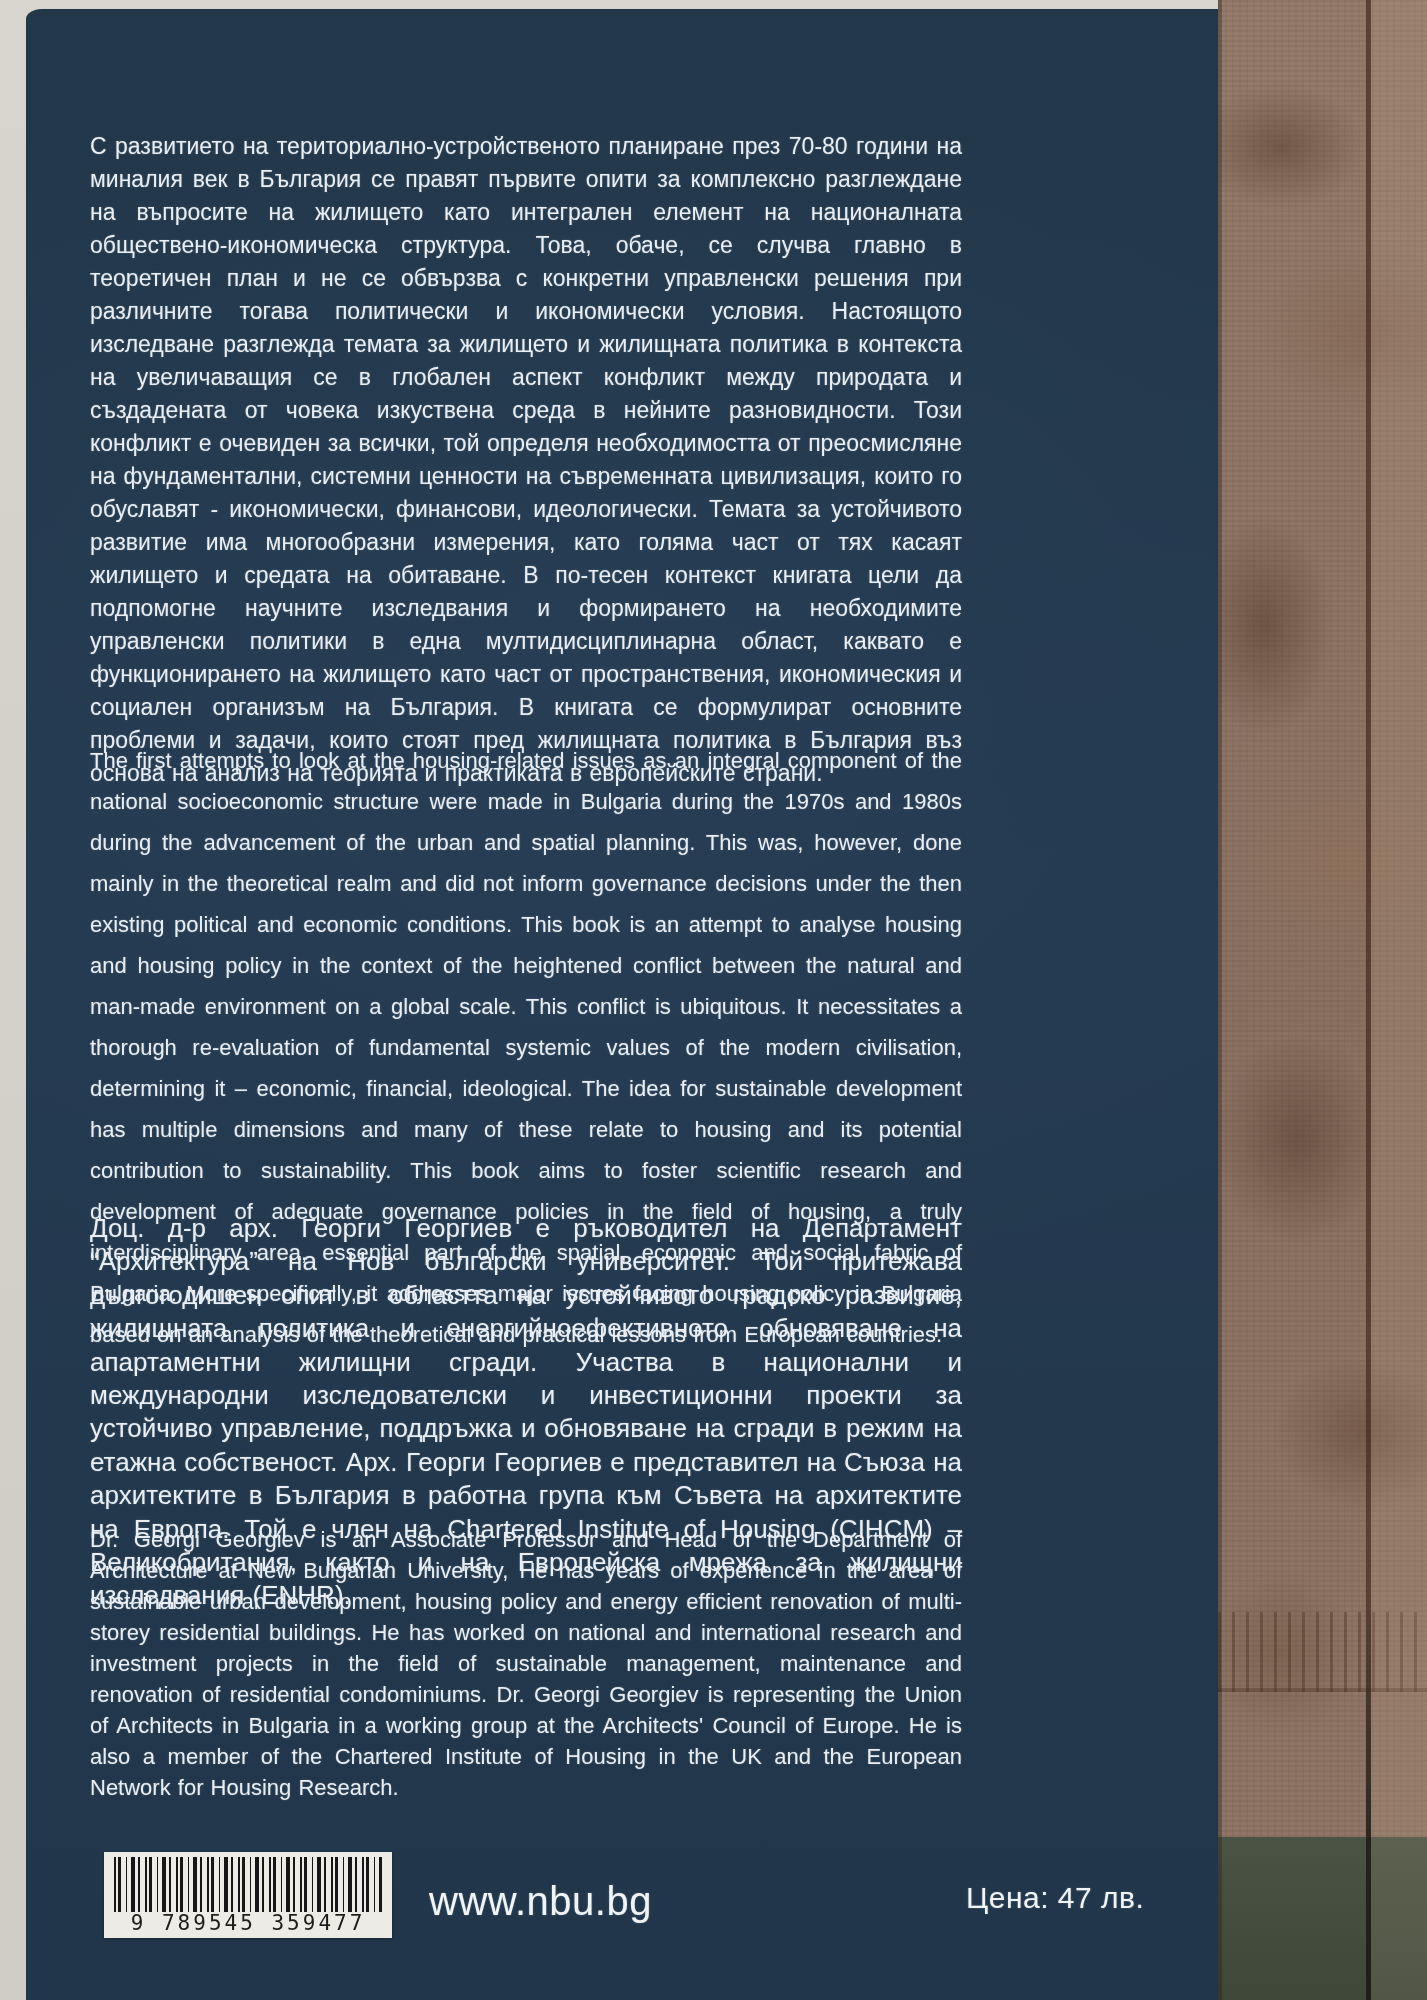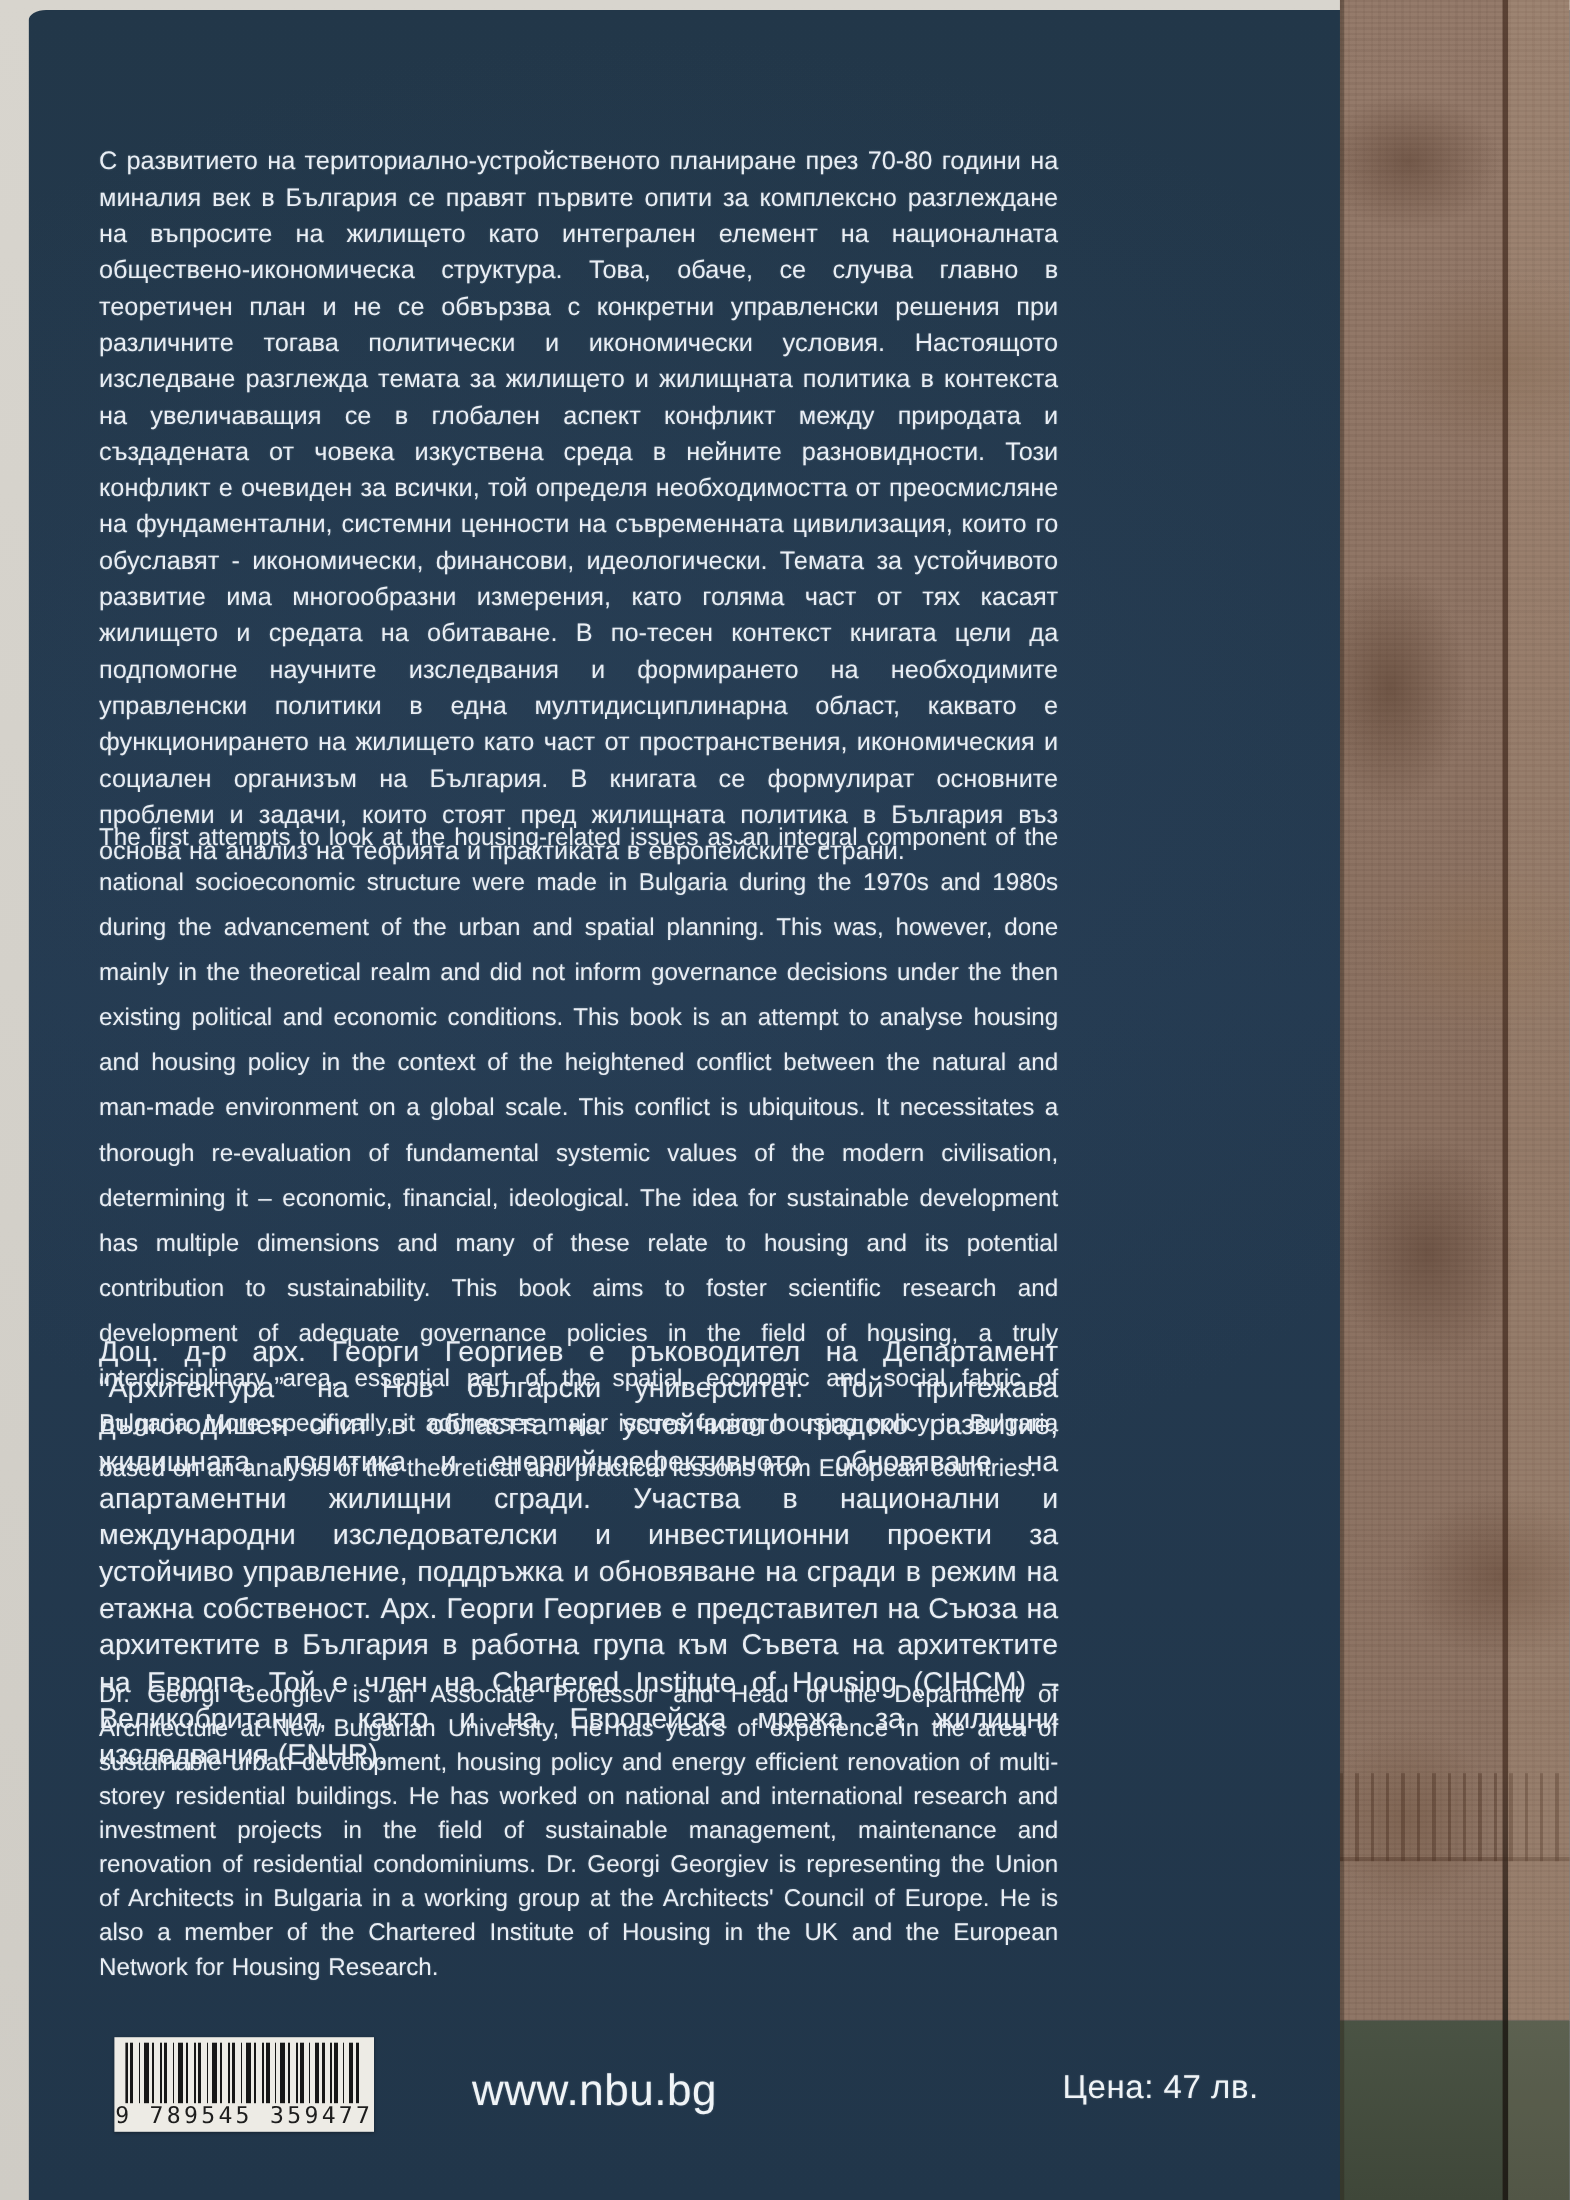--- a/index.html
+++ b/index.html
@@ -77,21 +77,21 @@
     background:linear-gradient(180deg, rgba(66,42,30,.70) 0 80%, rgba(30,26,20,.85) 92%, rgba(30,26,20,.9) 100%);
     z-index:4;
   }
   .art-light-edge{
     position:absolute;left:153px;top:0;bottom:0;right:0;
     background:rgba(218,194,162,.13);
     z-index:3;
   }
   
   .barcode{
-    position:absolute;left:78px;top:1843px;width:236px;height:86px;
+    position:absolute;left:78px;top:1843px;width:288px;height:86px;
     background:#edebe5;
     box-shadow:0 1px 3px rgba(0,0,0,.35);
   }
   .barcode-bars{
     position:absolute;left:10px;right:10px;top:5px;height:55px;
     background-image:repeating-linear-gradient(90deg,
       #171717 0 2px, transparent 2px 4px,
       #171717 4px 7px, transparent 7px 12px,
       #171717 12px 13px, transparent 13px 17px,
       #171717 17px 21px, transparent 21px 24px,

